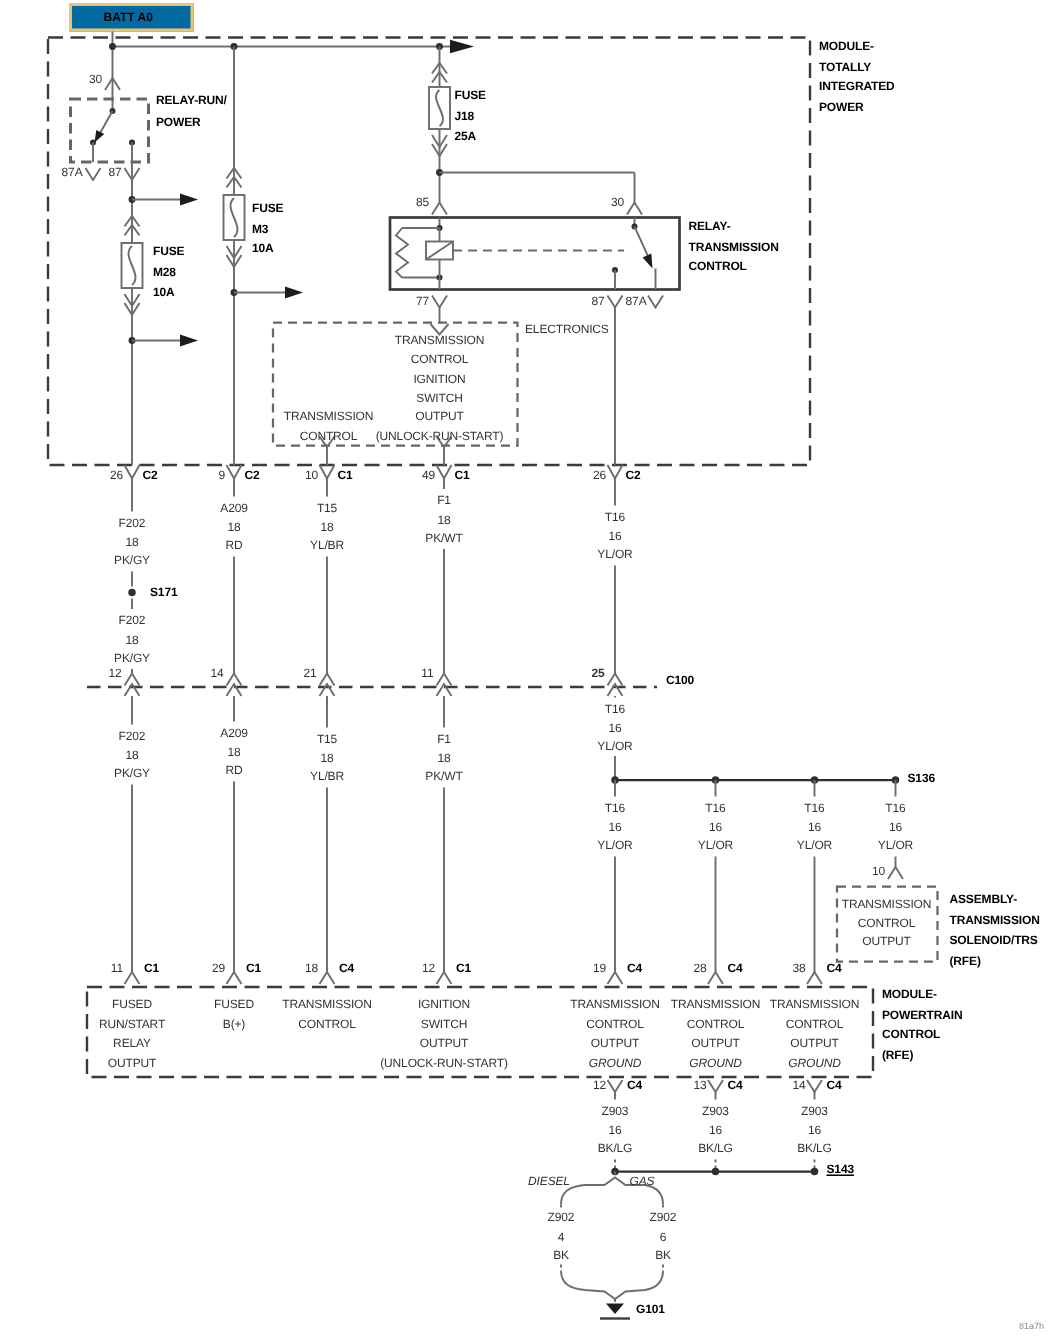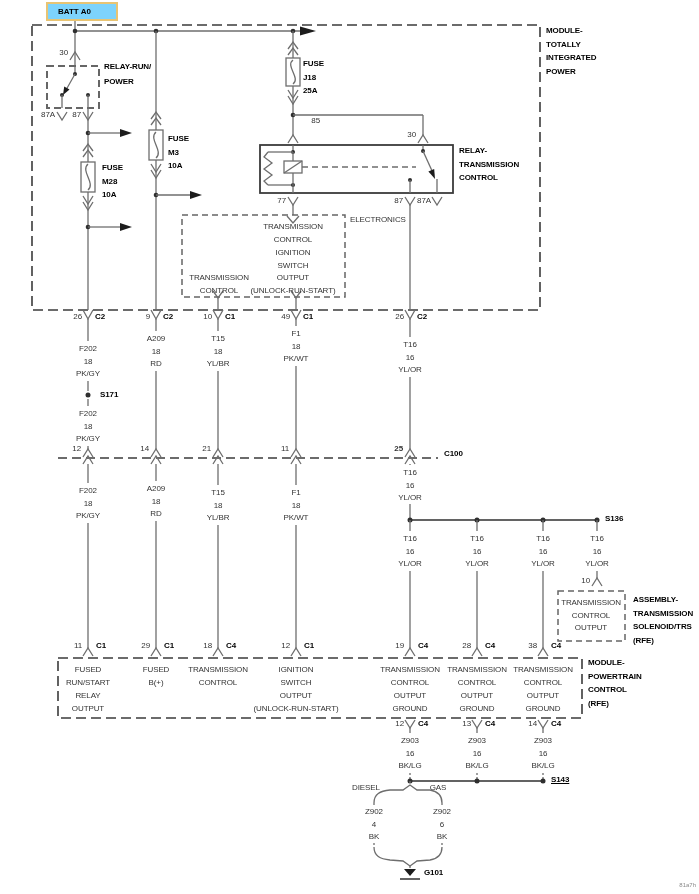--- a/index.html
+++ b/index.html
@@ -7,28 +7,28 @@
          font-family:"Liberation Sans",sans-serif;overflow:hidden;}
   .stage svg{position:absolute;left:0;top:0;}
   .w{stroke:#6e6e6e;fill:none;stroke-width:1.3px;}
   .k{stroke:#3b3b3b;fill:none;stroke-width:1.6px;}
   .spl{stroke:#2f2f2f;fill:none;stroke-width:1.5px;}
   .dot{fill:#2f2f2f;stroke:none;}
   .arr{fill:#1c1c1c;stroke:none;}
   .frect{fill:#fff;stroke:#6e6e6e;stroke-width:1.3px;}
   .lb{position:absolute;font-size:8px;line-height:10px;color:#333;white-space:nowrap;letter-spacing:-0.1px;}
   .b{font-weight:bold;color:#000;}
-  .c{transform:translateX(-50%);text-align:left;}
+  .c{transform:translateX(-50%);text-align:left;font-style:italic;}
   .r{transform:translateX(-100%);text-align:left;}
   .stk{position:absolute;transform:translateX(-50%);text-align:center;
        font-size:8px;line-height:12.5px;color:#333;white-space:nowrap;letter-spacing:-0.1px;}
   .mstk{position:absolute;font-size:8px;line-height:13.5px;font-weight:bold;color:#000;
         white-space:nowrap;letter-spacing:-0.1px;}
   .batt{position:absolute;left:46px;top:2px;width:58px;height:15px;border:2px solid #e8c473;
-        background:#7dd3fc;font-size:8px;font-weight:bold;color:#000;line-height:15px;padding-left:10px;}
+        background:#0369a1;font-size:8px;font-weight:bold;color:#000;line-height:15px;padding-left:21px;}
   .wm{position:absolute;right:3px;bottom:6px;font-size:6px;color:#8a8a8a;}
 </style>
 </head>
 <body>
 
 <div class="stage">
 
   <svg width="699" height="894" viewBox="0 0 699 894">
 
     <g>
@@ -283,21 +283,21 @@
     <div>FUSE</div>
     <div>M3</div>
     <div>10A</div>
   </div>
   <div class="mstk" style="left:303px;top:57px;">
     <div>FUSE</div>
     <div>J18</div>
     <div>25A</div>
   </div>
 
-  <div class="lb r" style="left:286px;top:116px;margin-left:34px;">85</div>
+  <div class="lb r" style="left:286px;top:130px;">85</div>
   <div class="lb r" style="left:416px;top:130px;">30</div>
   <div class="mstk" style="left:459px;top:144px;">
     <div>RELAY-</div>
     <div>TRANSMISSION</div>
     <div>CONTROL</div>
   </div>
   <div class="lb r" style="left:286px;top:196px;">77</div>
   <div class="lb r" style="left:403px;top:196px;">87</div>
   <div class="lb r" style="left:431px;top:196px;">87A</div>
 
@@ -509,21 +509,21 @@
   </div>
   <div class="stk" style="left:543px;top:735px;">
     <div>Z903</div>
     <div>16</div>
     <div>BK/LG</div>
   </div>
 
   <div class="lb b" style="left:551px;top:775px;text-decoration:underline;">S143</div>
 
   <div class="lb c" style="left:366px;top:783px;">DIESEL</div>
-  <div class="lb c" style="left:438px;top:783px;">GAS</div>
+  <div class="lb c" style="left:428px;top:783px;">GAS</div>
   <div class="stk" style="left:374px;top:806px;">
     <div>Z902</div>
     <div>4</div>
     <div>BK</div>
   </div>
   <div class="stk" style="left:442px;top:806px;">
     <div>Z902</div>
     <div>6</div>
     <div>BK</div>
   </div>

